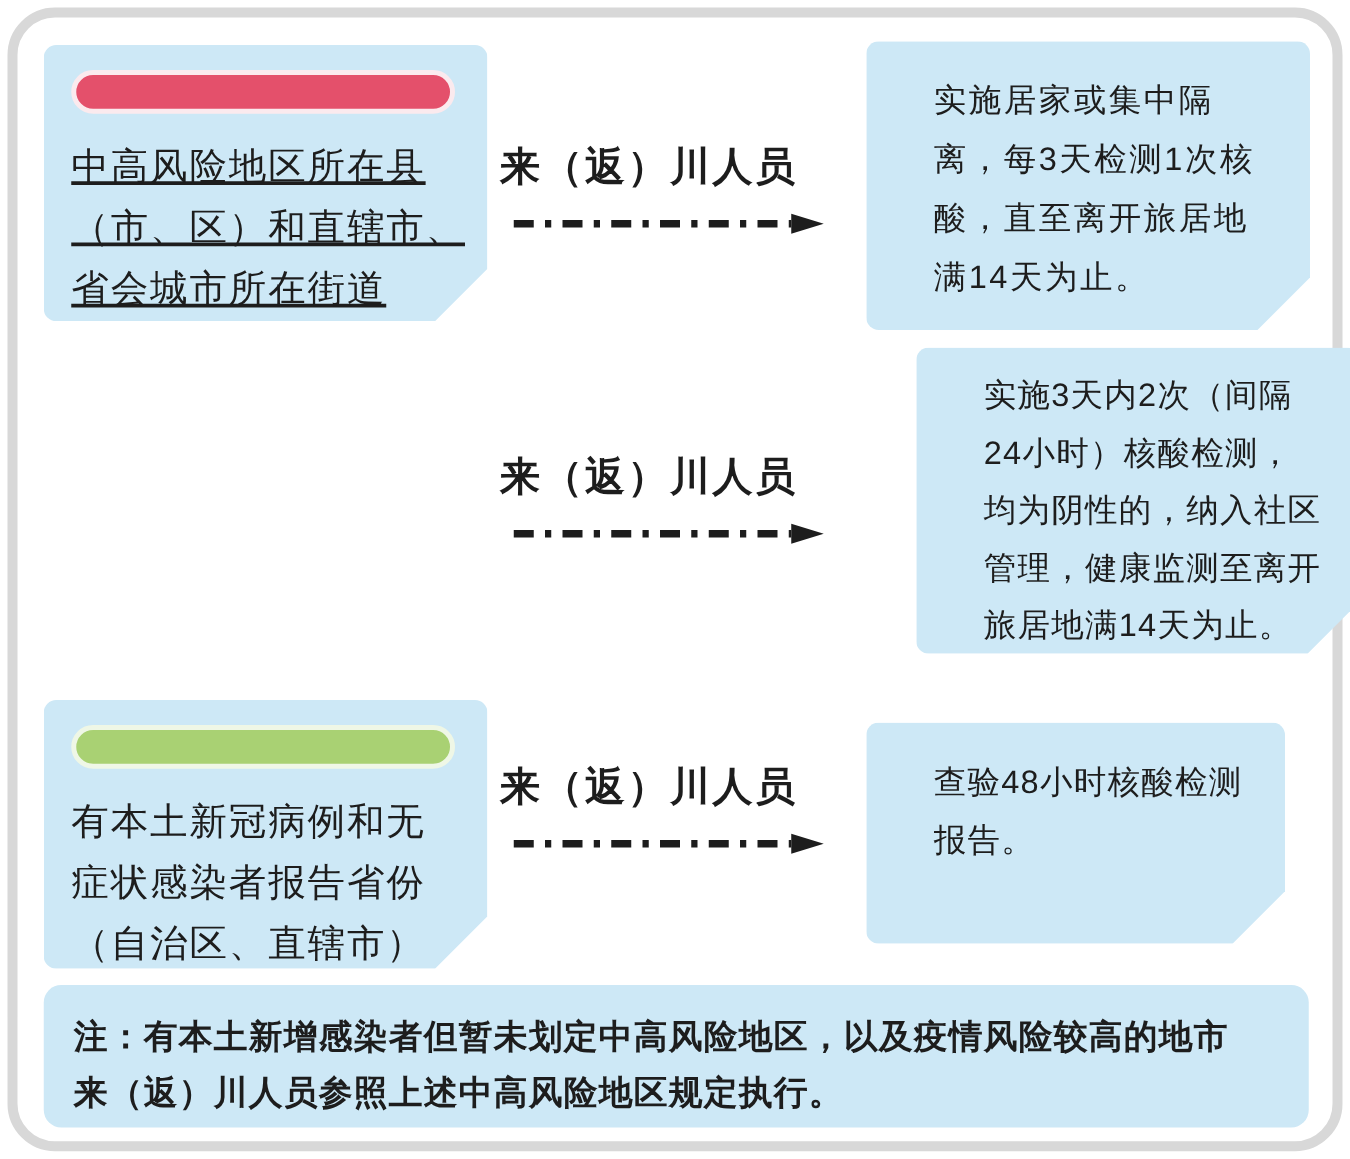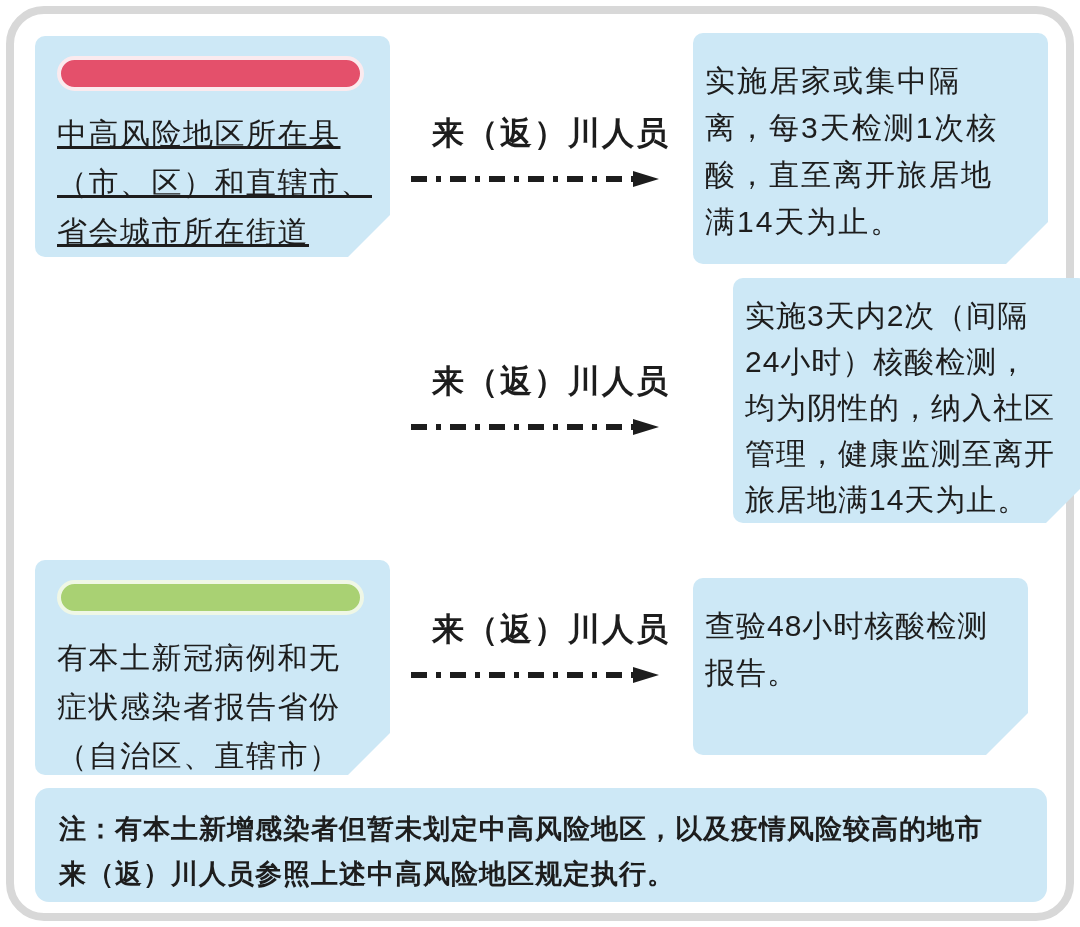--- a/index.html
+++ b/index.html
@@ -38,28 +38,29 @@
     margin:20px 26px 18px 22px;
   }
   .src-text {
     padding:0 10px 0 22px;
     font-size:30px; line-height:49px;
     letter-spacing:1.5px;
     white-space:pre-line;
   }
   .policy-text {
     padding:24px 14px 0 12px;
-    font-size:30px; line-height:47px;
+    font-size:26px; line-height:47px;
     letter-spacing:1px;
     white-space:pre-line;
+    margin-left:42px;
   }
   .r2 .policy-text { padding-top:15px; line-height:46px; }
   .r1 .policy-text { letter-spacing:2px; }
 
-  .mid { position:absolute; left:400px; width:270px; text-align:right; }
+  .mid { position:absolute; left:400px; width:270px; text-align:left; }
   .m1 { top:112px; } .m2 { top:360px; } .m3 { top:608px; }
   .mid-label {
     font-size:32px; font-weight:bold; letter-spacing:2px;
     margin-bottom:14px; white-space:nowrap;
   }
   .arrow-svg { display:block; margin:0 auto; }
 
   .note {
     position:absolute; left:35px; top:788px; width:1012px; height:114px;
     background:var(--box_bg,#cde8f6);

